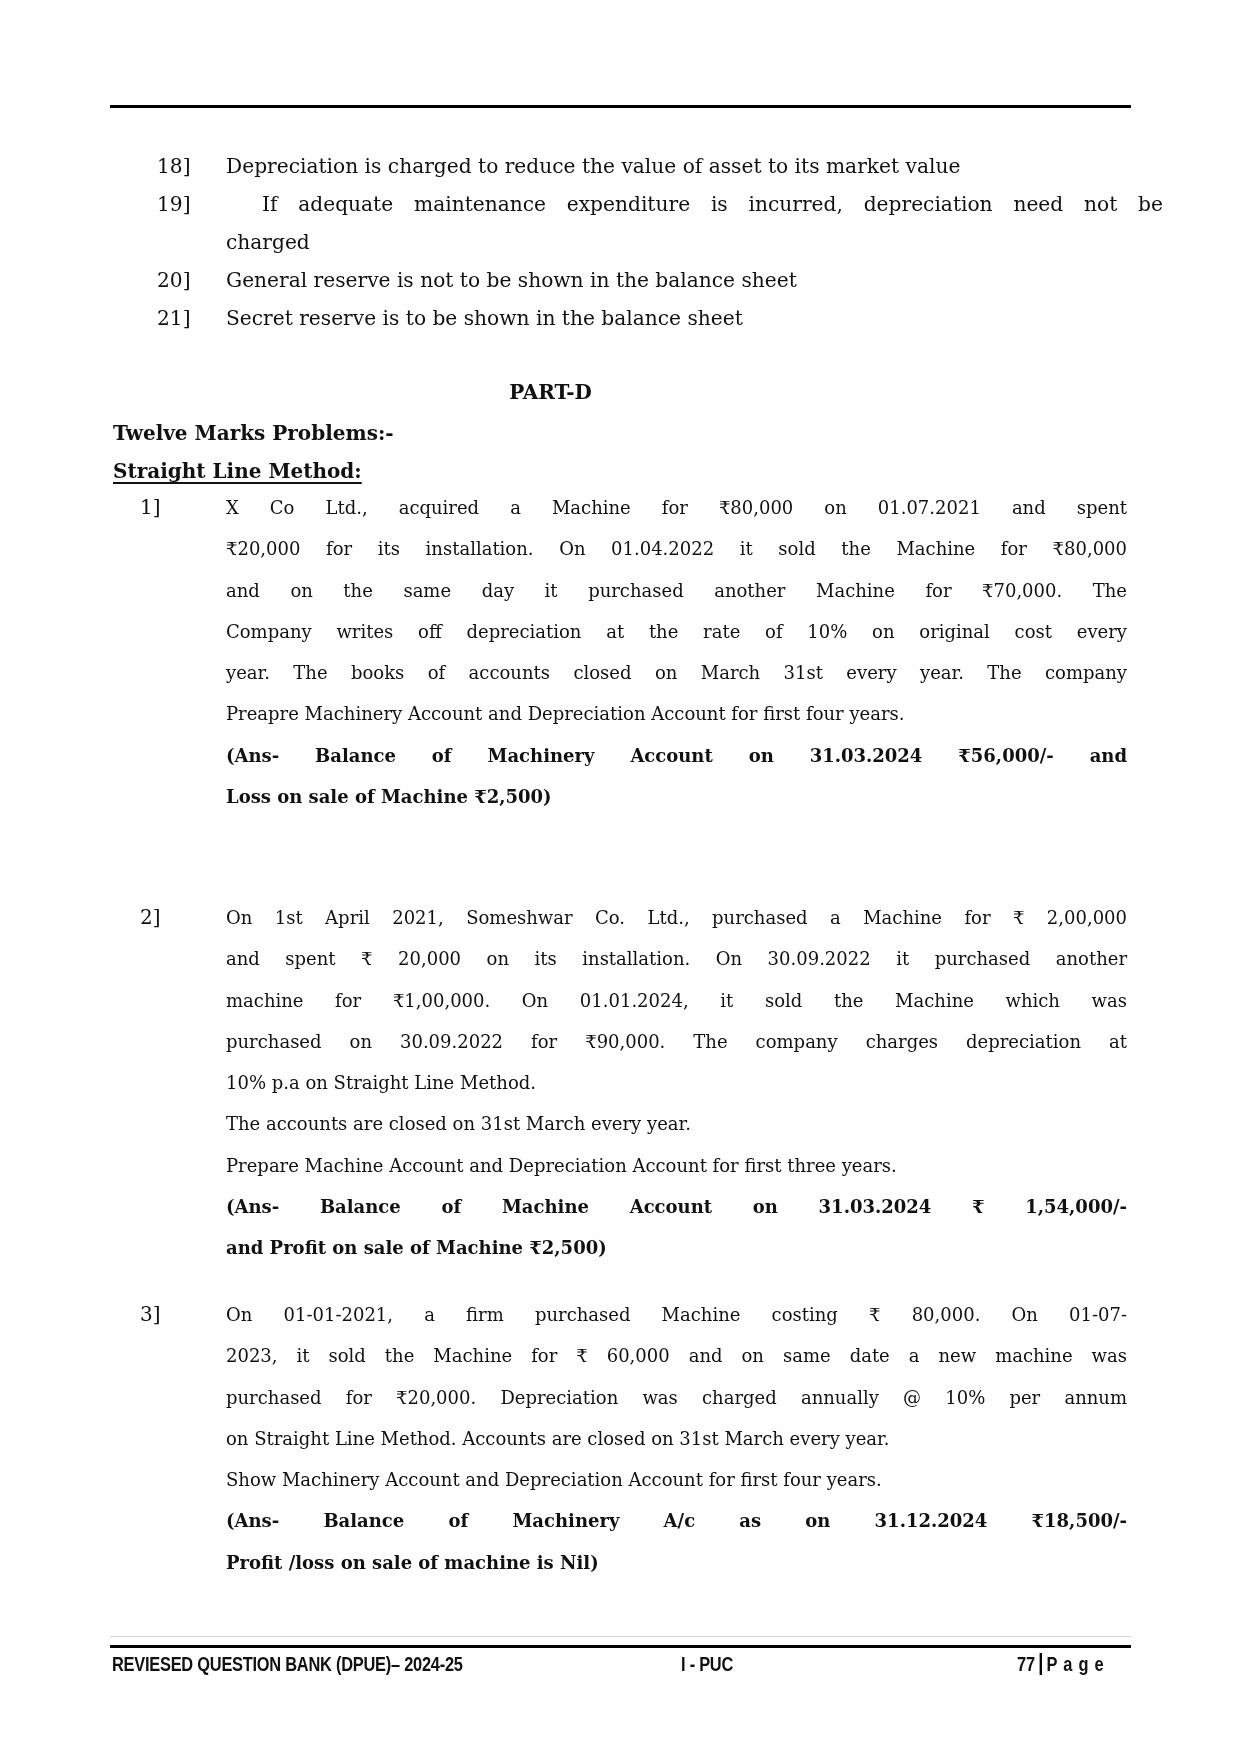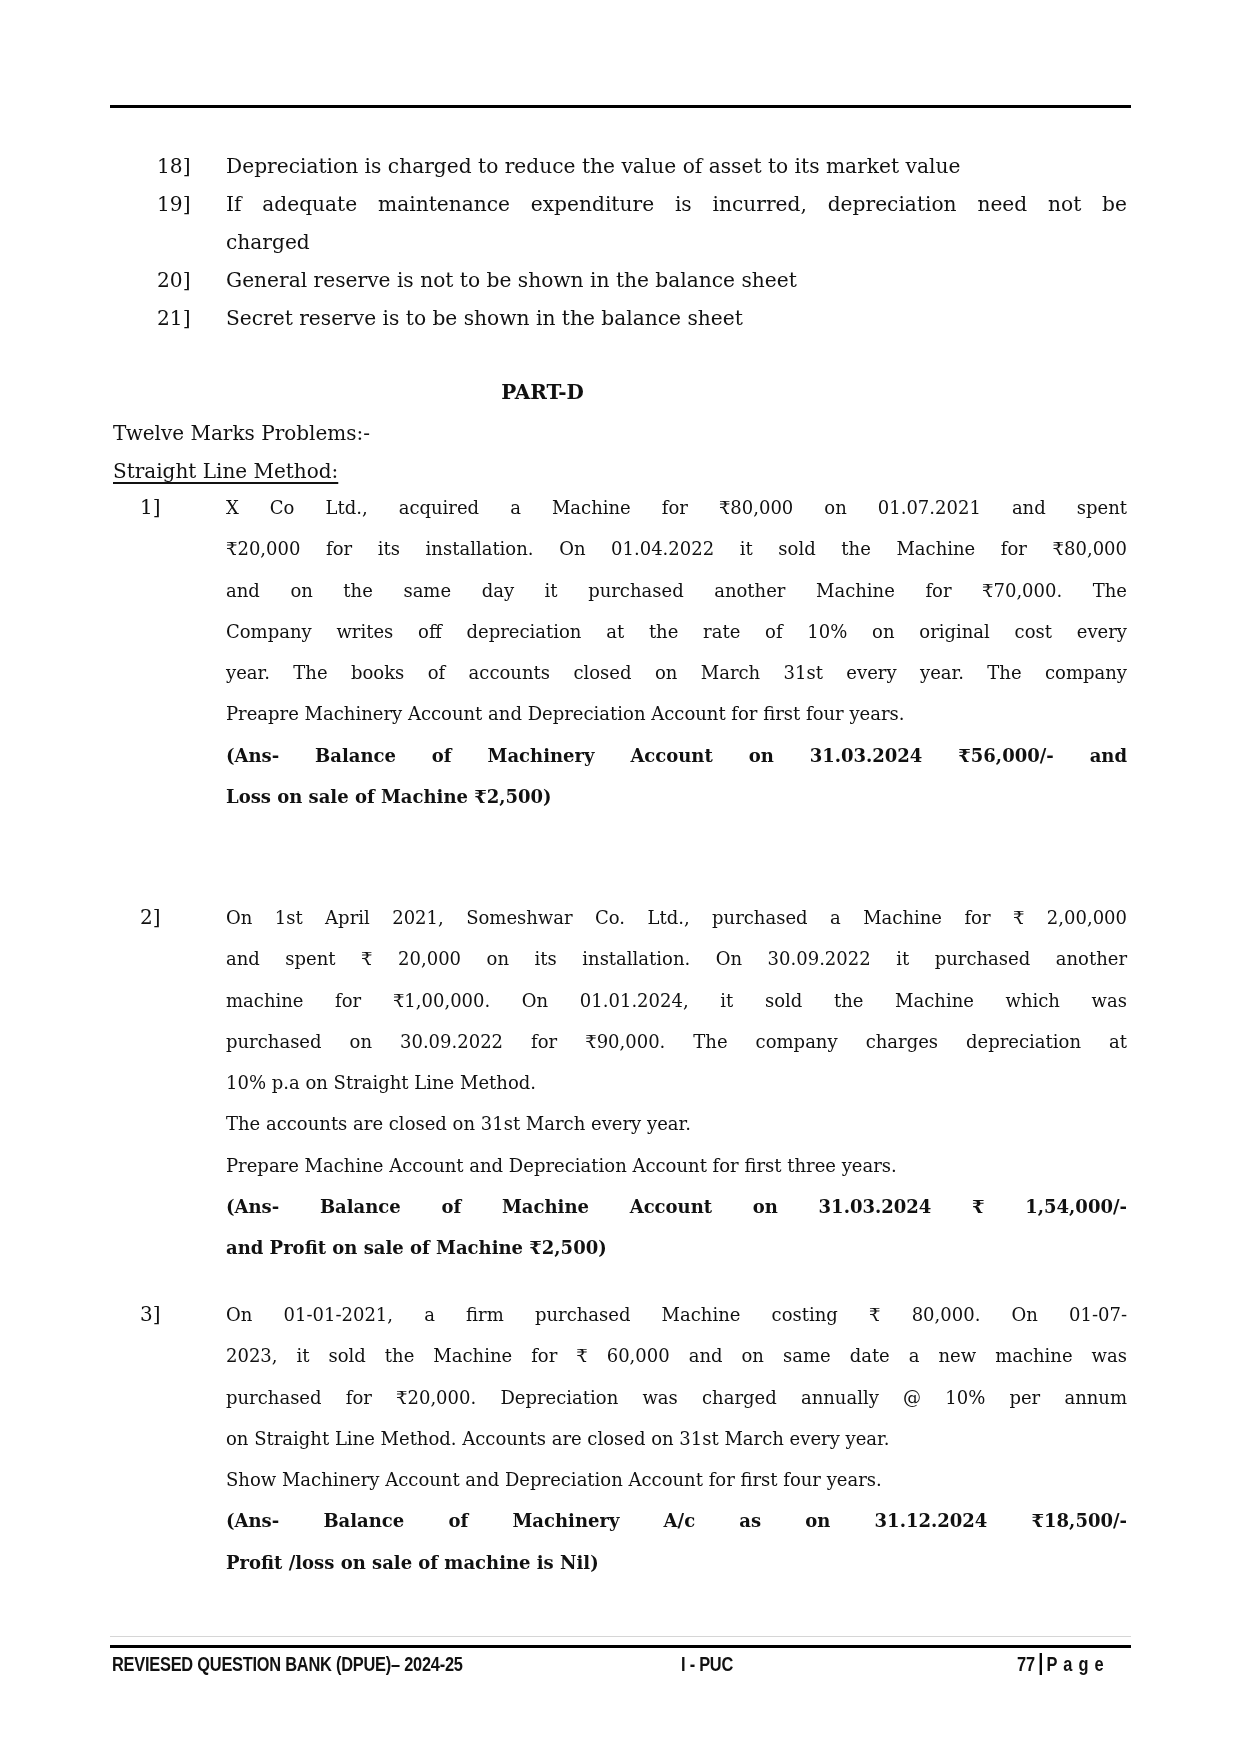--- a/index.html
+++ b/index.html
@@ -6,38 +6,38 @@
   body { width: 1241px; height: 1754px; position: relative; overflow: hidden; color: #111; }
   .rule-top { position: absolute; left: 110px; top: 105px; width: 1021px; height: 3px; background: #000; }
   .num { position: absolute; left: 140px; font-family: "DejaVu Serif", serif; font-size: 20px; line-height: 41.3px; }
   .para { position: absolute; left: 226px; width: 901px; font-family: "DejaVu Serif", serif; font-size: 18px; line-height: 41.3px; text-align: justify; }
   .para .line { display: block; text-align: justify; text-align-last: justify; white-space: nowrap; }
   .para .line.last { text-align-last: left; }
   .tf-item { position: absolute; font-family: "DejaVu Serif", serif; font-size: 20.2px; line-height: 38px; }
   .tf-num { left: 140px; margin-left: 17px; }
   .tf-text { left: 226px; width: 901px; }
   .bold { font-weight: bold; }
-  .part-title { position: absolute; top: 380px; left: 0; width: 1085px; text-align: center; font-family: "DejaVu Serif", serif; font-weight: bold; font-size: 20px; }
-  .section-head { position: absolute; left: 113px; font-family: "DejaVu Serif", serif; font-weight: normal; font-size: 20px; }
+  .part-title { position: absolute; top: 380px; left: 8px; width: 1085px; text-align: center; font-family: "DejaVu Serif", serif; font-weight: bold; font-size: 20px; }
+  .section-head { position: absolute; left: 113px; font-family: "DejaVu Serif", serif; font-weight: bold; font-size: 20px; }
   .underline { text-decoration: underline; text-underline-offset: 4px; text-decoration-thickness: 2px; }
   .footer-rule-thin { position: absolute; left: 110px; top: 1636px; width: 1021px; height: 1px; background: #d6d6d6; }
   .footer-rule { position: absolute; left: 110px; top: 1645px; width: 1021px; height: 3px; background: #000; }
   .footer-text { position: absolute; top: 1652px; font-family: "Liberation Sans", sans-serif; font-weight: bold; font-size: 21px; transform-origin: left top; transform: scaleX(0.78); letter-spacing: -0.3px; }
 </style>
 </head>
 <body>
 
 <div class="rule-top"></div>
 
 <div>
   <span class="tf-item tf-num" style="top:147px">18]</span>
   <span class="tf-item tf-text" style="top:147px">Depreciation is charged to reduce the value of asset to its market value</span>
 
   <span class="tf-item tf-num" style="top:185px">19]</span>
-  <span class="tf-item tf-text" style="top:185px; text-align:justify; text-align-last:justify; white-space:nowrap;">If adequate maintenance expenditure is incurred, depreciation need not be</span>
+  <span class="tf-item tf-text" style="top:185px; text-align:justify; text-align-last:justify; white-space:nowrap;margin-left:36px;">If adequate maintenance expenditure is incurred, depreciation need not be</span>
   <span class="tf-item tf-text" style="top:223px">charged</span>
 
   <span class="tf-item tf-num" style="top:261px">20]</span>
   <span class="tf-item tf-text" style="top:261px">General reserve is not to be shown in the balance sheet</span>
 
   <span class="tf-item tf-num" style="top:299px">21]</span>
   <span class="tf-item tf-text" style="top:299px">Secret reserve is to be shown in the balance sheet</span>
 </div>
 
 <div class="part-title">PART-D</div>

